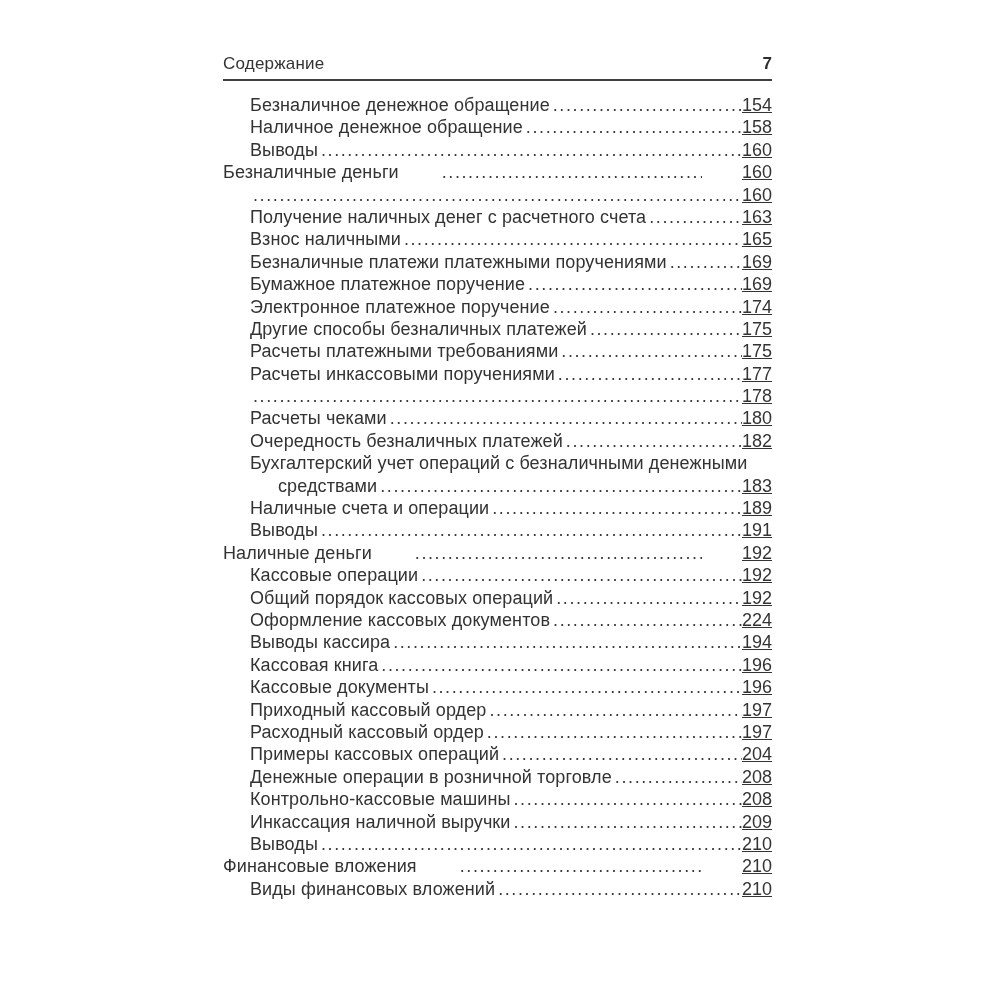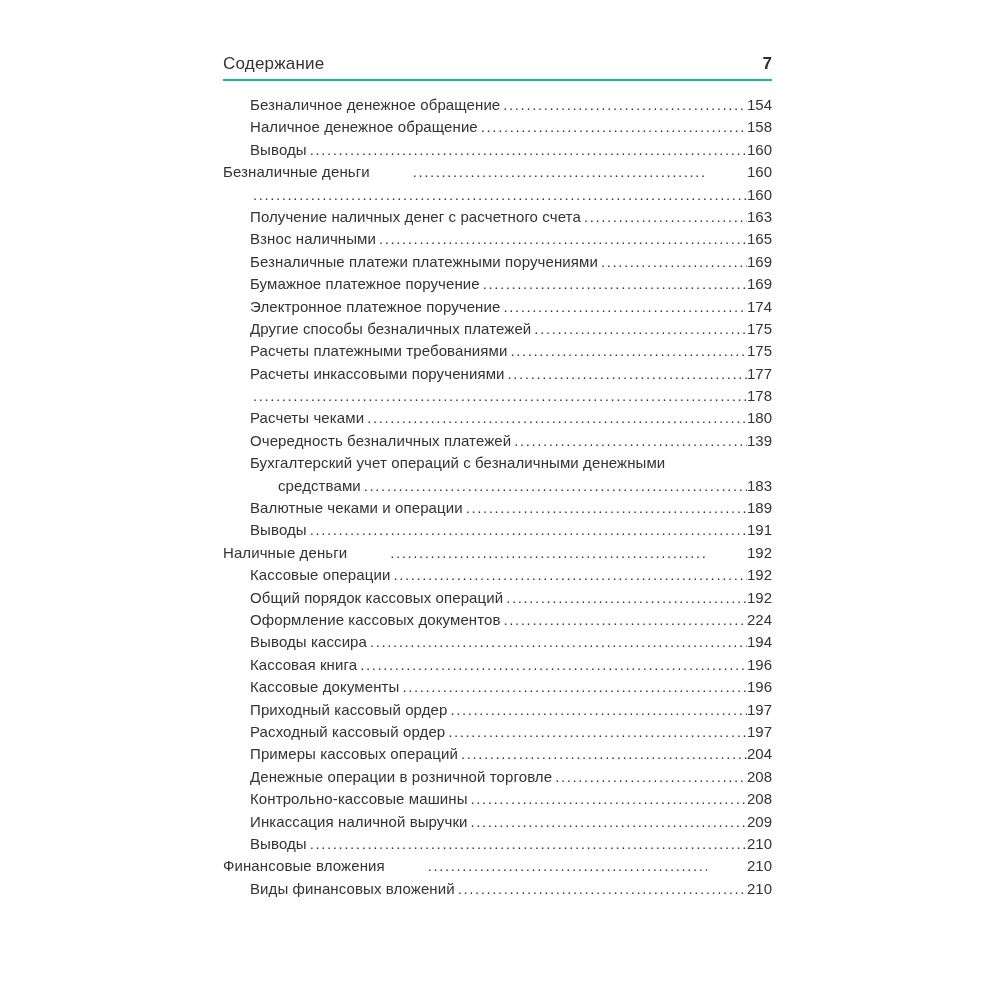--- a/index.html
+++ b/index.html
@@ -18,42 +18,42 @@
   .page {
     position: absolute;
     left: 223px;
     top: 54px;
     width: 549px;
   }
   .running-head {
     display: flex;
     justify-content: space-between;
     align-items: baseline;
-    border-bottom: 2px solid #14b8a6;
+    border-bottom: 2px solid #404040;
     padding-bottom: 5px;
   }
   .running-head .head-title {
     font-size: 17px;
     letter-spacing: 0.2px;
     color: #333333;
   }
   .running-head .head-page {
     font-size: 17px;
     font-weight: bold;
     color: #2e2e2e;
   }
   .toc {
     margin-top: 13px;
   }
   .toc-row {
     display: flex;
     align-items: baseline;
     height: 22.4px;
     line-height: 22.4px;
-    font-size: 15px;
+    font-size: 18px;
     white-space: nowrap;
   }
   .level-0 { padding-left: 0; gap: 40px; }
   .level-1 { padding-left: 27px; }
   .level-2 { padding-left: 55px; }
   .toc-title {
     flex: 0 0 auto;
     letter-spacing: 0.1px;
   }
   .toc-dots {
@@ -63,20 +63,21 @@
     padding-left: 3px;
     letter-spacing: 1.6px;
     color: #3a3a3a;
   }
   .toc-dots::after {
     content: "..........................................................................................................................................................................................................";
   }
   .toc-page {
     flex: 0 0 auto;
     text-align: center;
+    text-decoration: underline;
   }
 </style>
 </head>
 <body>
 
 <div class="page">
   <div class="running-head">
     <span class="head-title">Содержание</span>
     <span class="head-page">7</span>
   </div>
@@ -150,32 +151,32 @@
         <span class="toc-page">178</span>
       </div>
       <div class="toc-row level-1">
         <span class="toc-title">Расчеты чеками</span>
         <span class="toc-dots"></span>
         <span class="toc-page">180</span>
       </div>
       <div class="toc-row level-1">
         <span class="toc-title">Очередность безналичных платежей</span>
         <span class="toc-dots"></span>
-        <span class="toc-page">139</span>
+        <span class="toc-page">182</span>
       </div>
       <div class="toc-row level-1">
         <span class="toc-title">Бухгалтерский учет операций с безналичными денежными</span>
       </div>
       <div class="toc-row level-2">
         <span class="toc-title">средствами</span>
         <span class="toc-dots"></span>
         <span class="toc-page">183</span>
       </div>
       <div class="toc-row level-1">
-        <span class="toc-title">Валютные чеками и операции</span>
+        <span class="toc-title">Наличные счета и операции</span>
         <span class="toc-dots"></span>
         <span class="toc-page">189</span>
       </div>
       <div class="toc-row level-1">
         <span class="toc-title">Выводы</span>
         <span class="toc-dots"></span>
         <span class="toc-page">191</span>
       </div>
       <div class="toc-row level-0">
         <span class="toc-title">Наличные деньги</span>

